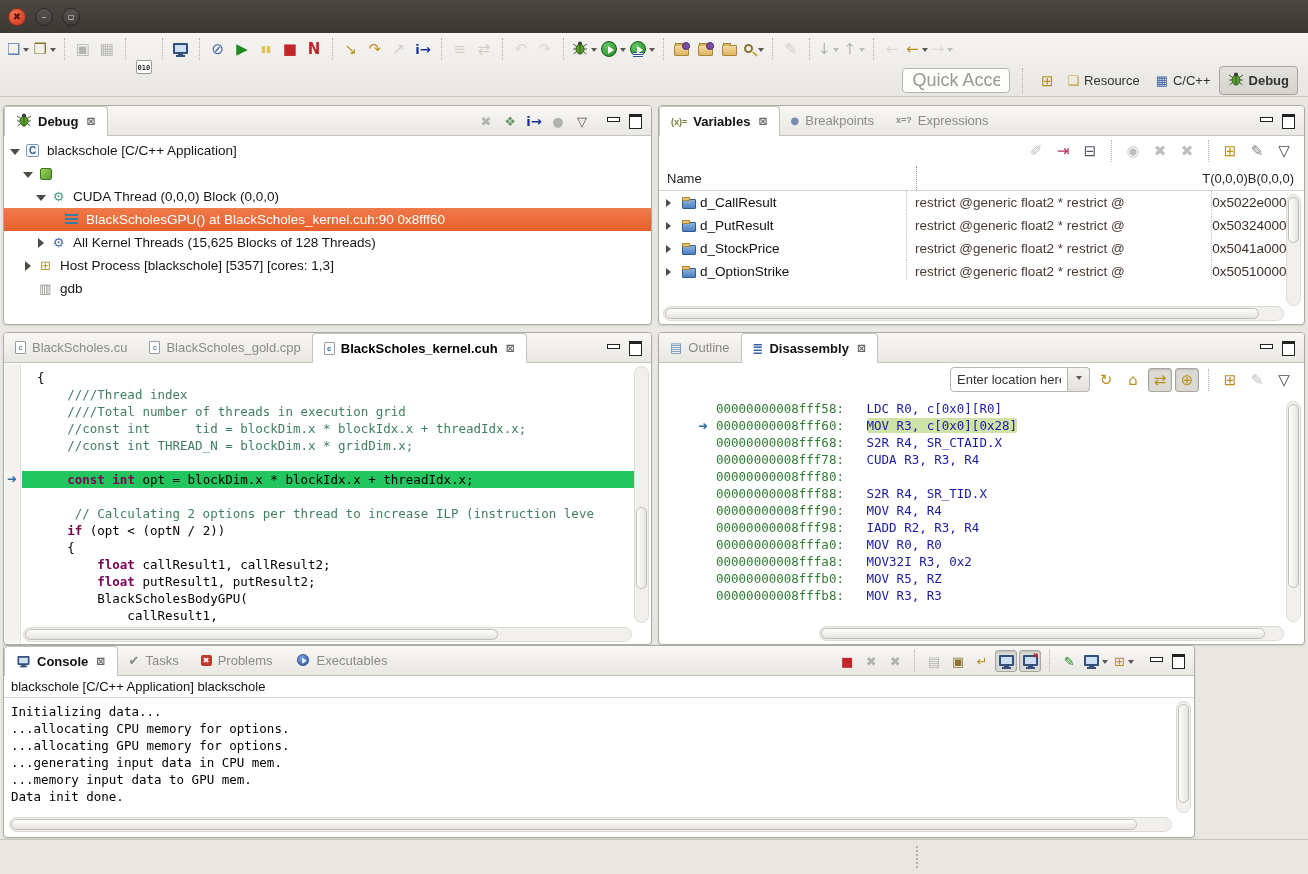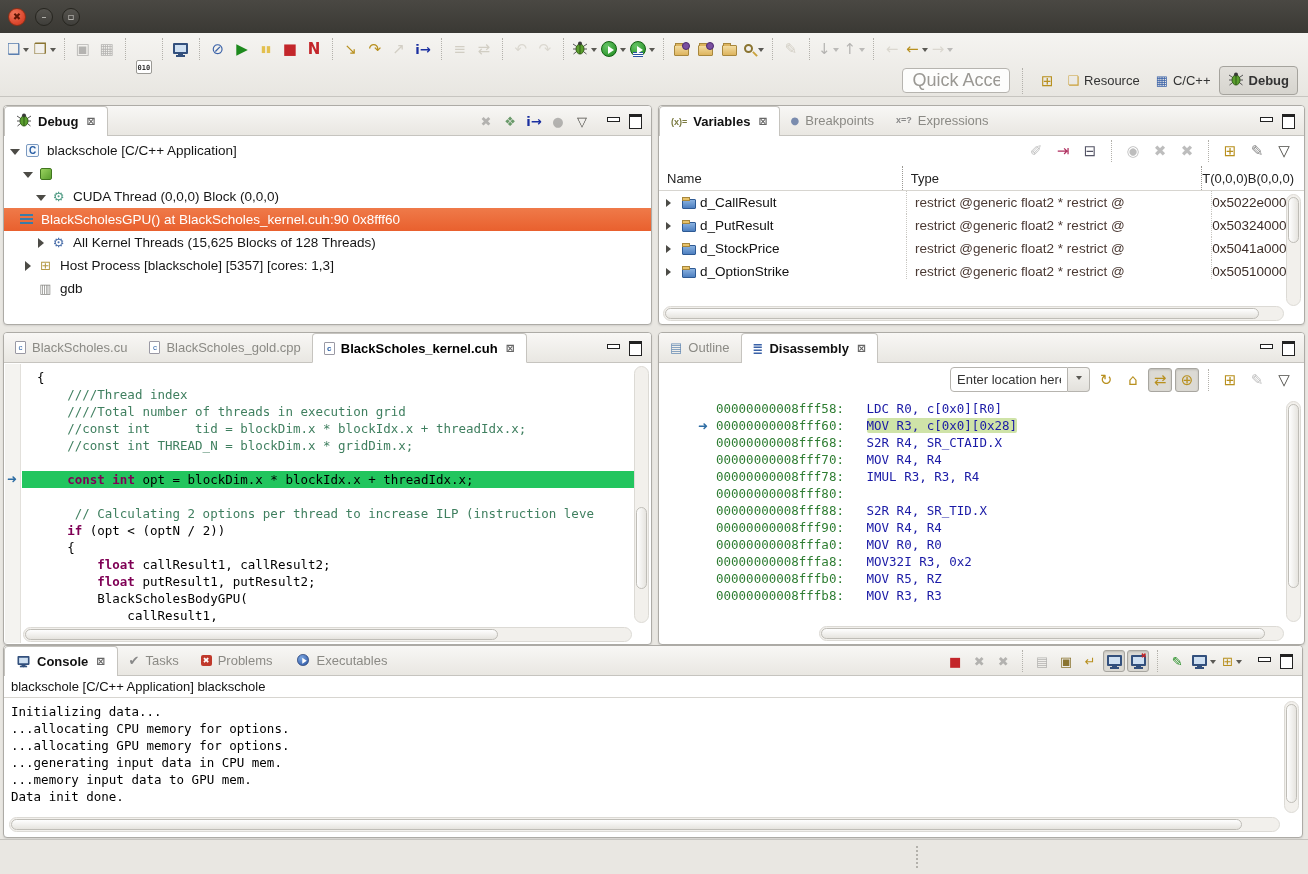--- a/index.html
+++ b/index.html
@@ -366,21 +366,21 @@
           <span class="ti-gpu"></span>
         </span>
       </div>
       <div class="trow" style="padding-left: 32px;">
         <span class="texp expanded"></span>
         <span class="ticn">
           <span class="gly" style="color:#4f9b84;">⚙</span>
         </span>
         <span>CUDA Thread (0,0,0) Block (0,0,0)</span>
       </div>
-      <div class="trow selected" style="">
+      <div class="trow selected" style="padding-left: 45px;">
         <span class="texp "></span>
         <span class="ticn">
           <span class="ti-frame"></span>
         </span>
         <span>BlackScholesGPU() at BlackScholes_kernel.cuh:90 0x8fff60</span>
       </div>
       <div class="trow" style="padding-left: 32px;">
         <span class="texp collapsed"></span>
         <span class="ticn">
           <span class="gly" style="color:#4a6ea9;">⚙</span>
@@ -448,21 +448,20 @@
       </span>
       <span class="tbi">
         <span class="gly" style="color: rgb(136, 136, 136);">✎</span>
       </span>
       <span class="tbi">
         <span class="gly" style="color: rgb(76, 75, 70);">▽</span>
       </span>
     </div>
   <div class="cols">
     <span class="col-name">Name</span>
-    <span class="col-type">Type</span>
     <span class="col-val">T(0,0,0)B(0,0,0)</span>
   </div>
   <div id="vars-rows">
       <div class="vrow">
         <span class="vname">
           <span class="vexp"></span>
           <span class="vfold"></span>
           <span>d_CallResult</span>
         </span>
         <span class="vtype">restrict @generic float2 * restrict @</span>
@@ -595,39 +594,39 @@
         </span>
         <span class="tbi">
           <span class="gly" style="color: rgb(76, 75, 70);">▽</span>
         </span>
       </span>
   </div>
   <div id="disasm-lines">
       <div class="dline"><span class="daddr">00000000008fff58:   </span><span class="dinstr">LDC R0, c[0x0][R0]</span></div>
       <div class="dline"><span class="dis-arrow">➜</span><span class="daddr">00000000008fff60:   </span><span class="dinstr cur">MOV R3, c[0x0][0x28]</span></div>
       <div class="dline"><span class="daddr">00000000008fff68:   </span><span class="dinstr">S2R R4, SR_CTAID.X</span></div>
-      <div class="dline"><span class="daddr">00000000008fff70:   </span><span class="dinstr">MOV R4, R4</span></div>
-      <div class="dline"><span class="daddr">00000000008fff78:   </span><span class="dinstr">IMUL R3, R3, R4</span></div>
+      <div class="dline"><span class="daddr">00000000008fff78:   </span><span class="dinstr">CUDA R3, R3, R4</span></div>
       <div class="dline"><span class="daddr">00000000008fff80:   </span><span class="dinstr"></span></div>
       <div class="dline"><span class="daddr">00000000008fff88:   </span><span class="dinstr">S2R R4, SR_TID.X</span></div>
       <div class="dline"><span class="daddr">00000000008fff90:   </span><span class="dinstr">MOV R4, R4</span></div>
+      <div class="dline"><span class="daddr">00000000008fff98:   </span><span class="dinstr">IADD R2, R3, R4</span></div>
       <div class="dline"><span class="daddr">00000000008fffa0:   </span><span class="dinstr">MOV R0, R0</span></div>
       <div class="dline"><span class="daddr">00000000008fffa8:   </span><span class="dinstr">MOV32I R3, 0x2</span></div>
       <div class="dline"><span class="daddr">00000000008fffb0:   </span><span class="dinstr">MOV R5, RZ</span></div>
       <div class="dline"><span class="daddr">00000000008fffb8:   </span><span class="dinstr">MOV R3, R3</span></div>
     </div>
   <div class="vsb" style="right:3px; top:68px; bottom:22px;">
     <span class="thumb" style="top:2px; height:84%;"></span>
   </div>
   <div class="hsb" style="left:160px; right:20px; bottom:3px;">
     <span class="thumb" style="left:1px; width:96%;"></span>
   </div>
 </div>
 
-<div class="panel" id="console-panel" style="left:3px; top:645px; width:1300px; height:193px;">
+<div class="panel" id="console-panel" style="left:3px; top:645px; width:1192px; height:193px;">
   <div class="phead">
     <span class="vtab active">
       <span class="ticon i-mon" style="transform:scale(.8);"></span>
       <span>Console</span>
       <span class="tclose">⊠</span>
     </span>
     <span class="vtab">
       <span class="ticon gly" style="color:#888;">✔</span>
       <span>Tasks</span>
     </span>

